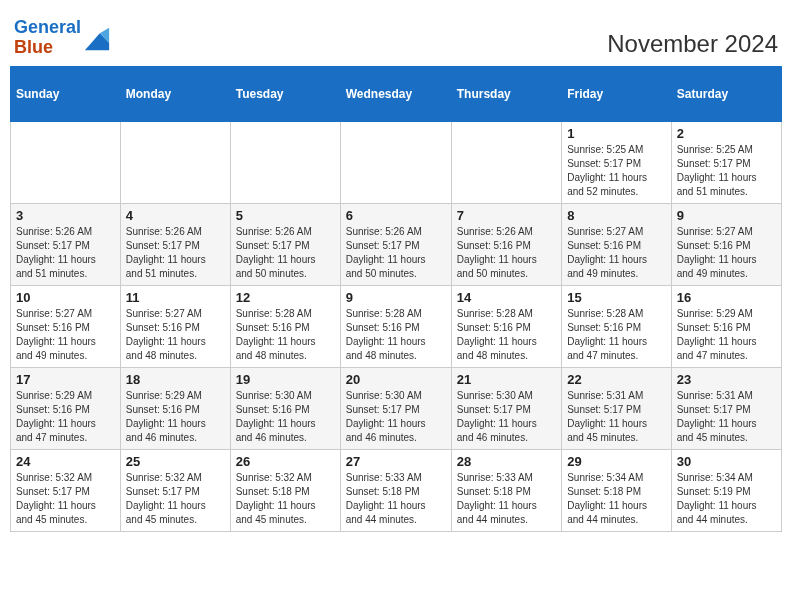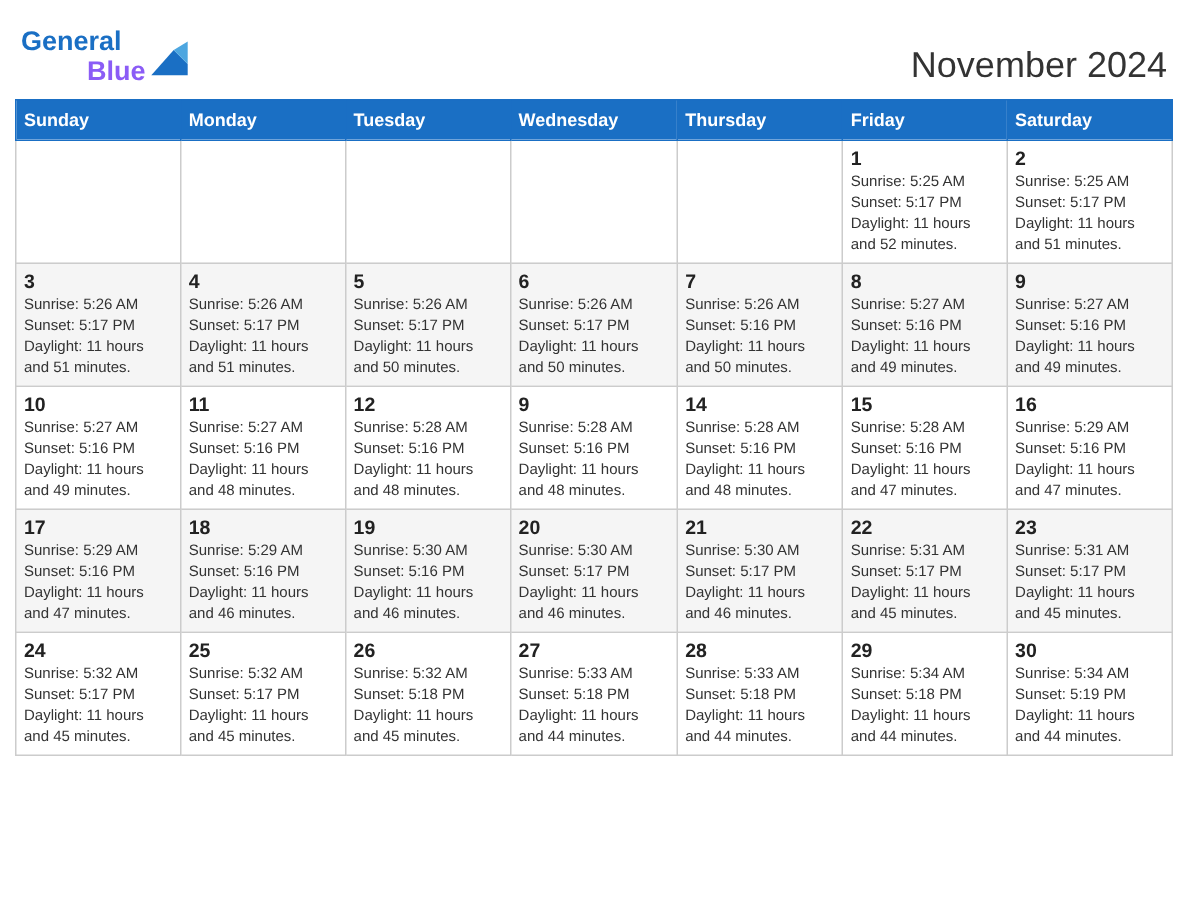--- a/index.html
+++ b/index.html
@@ -48,21 +48,21 @@
     }
     table {
       width: 100%;
       border-collapse: collapse;
       font-size: 11px;
     }
     thead tr th {
       background-color: #1a6fc4;
       color: #fff;
       text-align: left;
-      padding: 6px 5px;
+      padding: 20px 5px;
       font-size: 12px;
       font-weight: bold;
       border: 1px solid #1a6fc4;
     }
     tbody tr td {
       border: 1px solid #ccc;
       vertical-align: top;
       padding: 4px 5px;
       width: 113px;
       height: 80px;
@@ -86,21 +86,21 @@
     .empty { background: #fff !important; }
   </style>
 </head>
 <body>
 
 <div class="header">
   <div class="logo">
     <div>
       <div style="display:flex;align-items:center;">
         <div class="logo-text">
-          <span>General</span><br><span style="color:#8b5cf6;margin-left:44px;">Blue</span>
+          <span>General</span><br><span style="color:#c2410c;">Blue</span>
         </div>
         <svg class="logo-icon" viewBox="0 0 30 30" xmlns="http://www.w3.org/2000/svg">
           <polygon points="2,28 18,10 28,20 28,28" fill="#1a6fc4"></polygon>
           <polygon points="18,10 28,4 28,20" fill="#4da6e0"></polygon>
         </svg>
       </div>
     </div>
   </div>
   <div class="title-block">
     <div class="month-title">November 2024</div>

